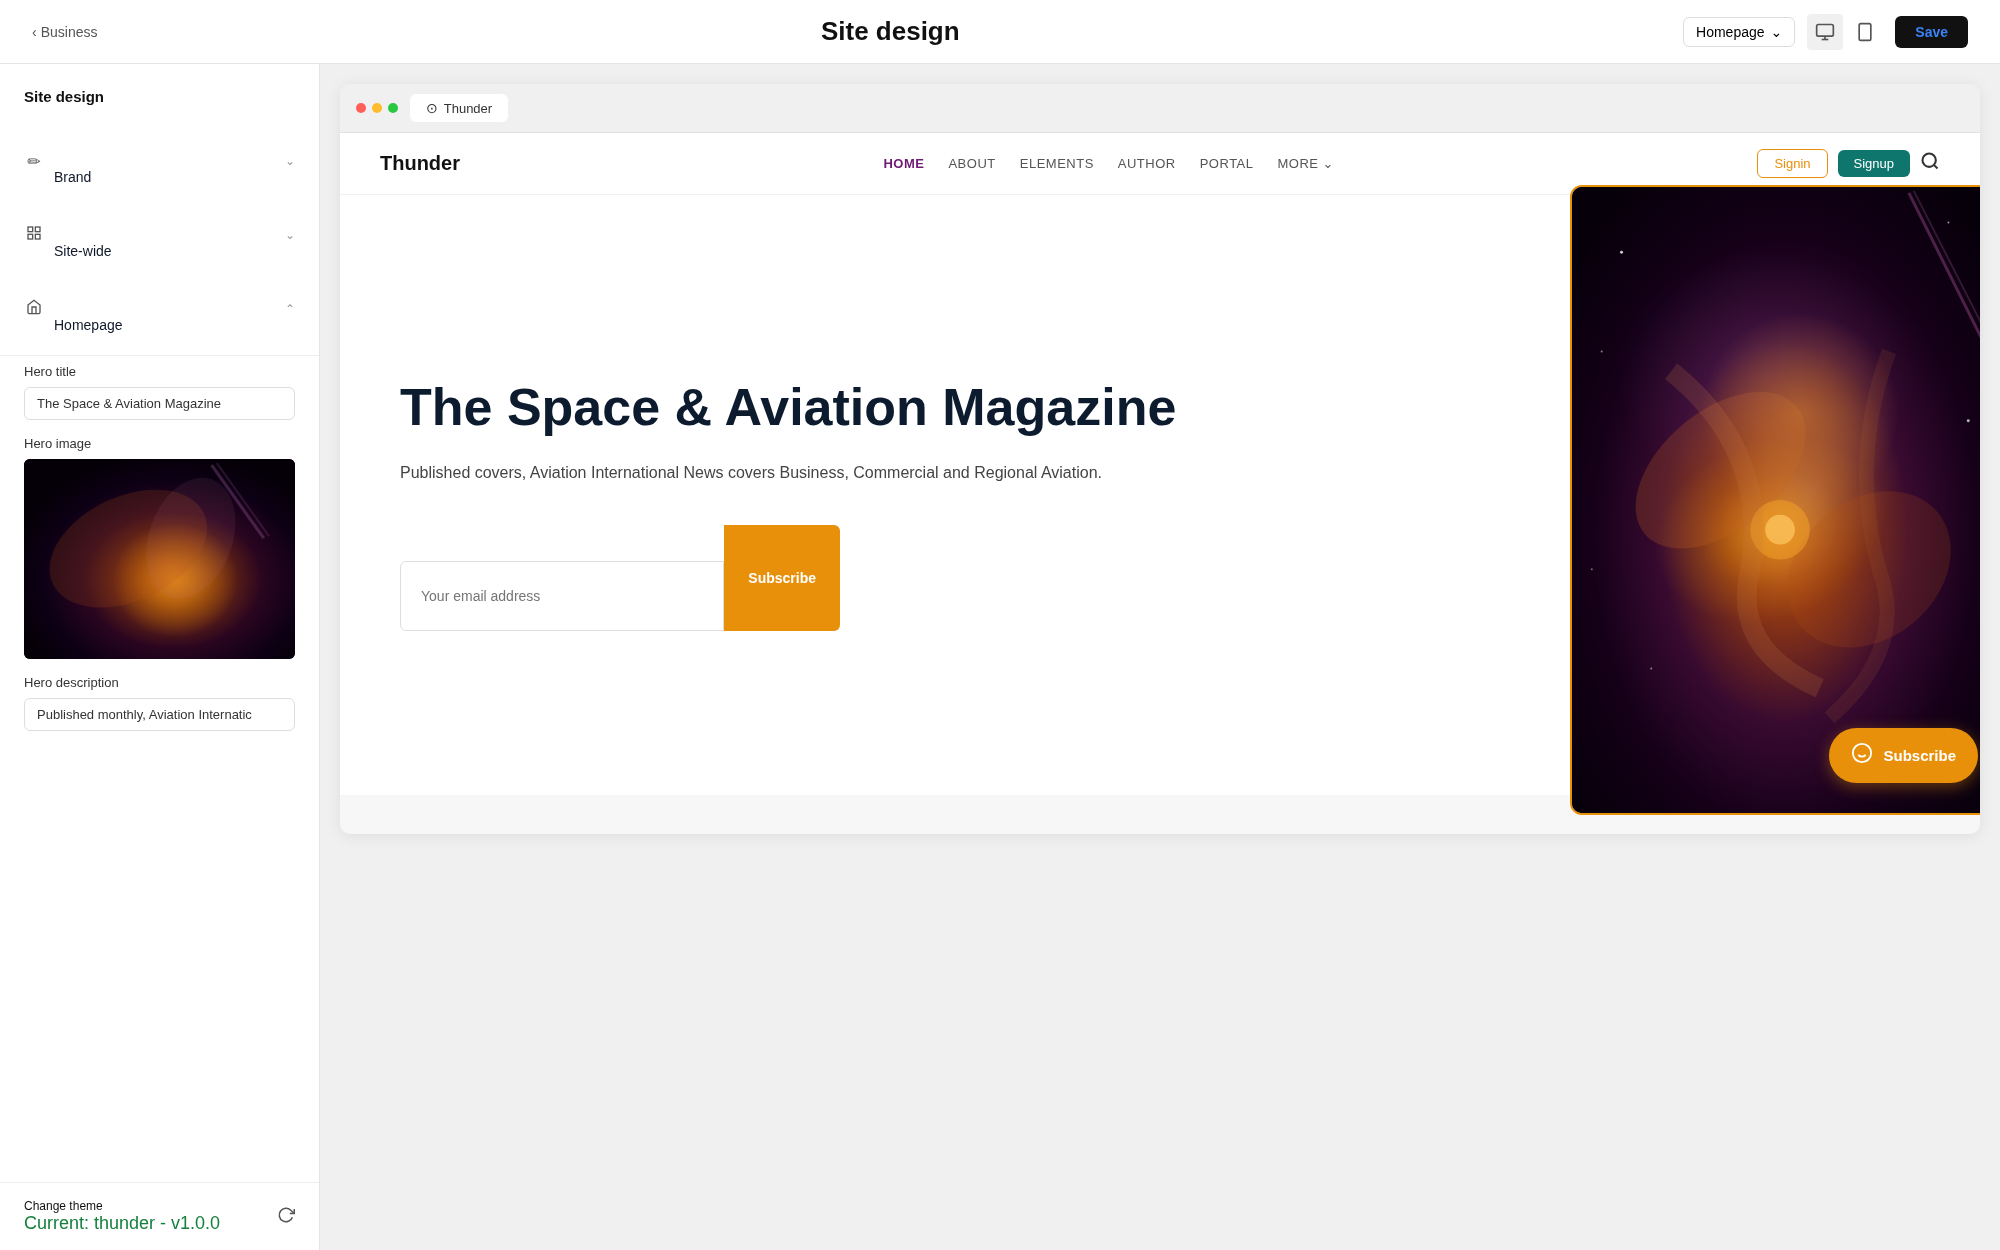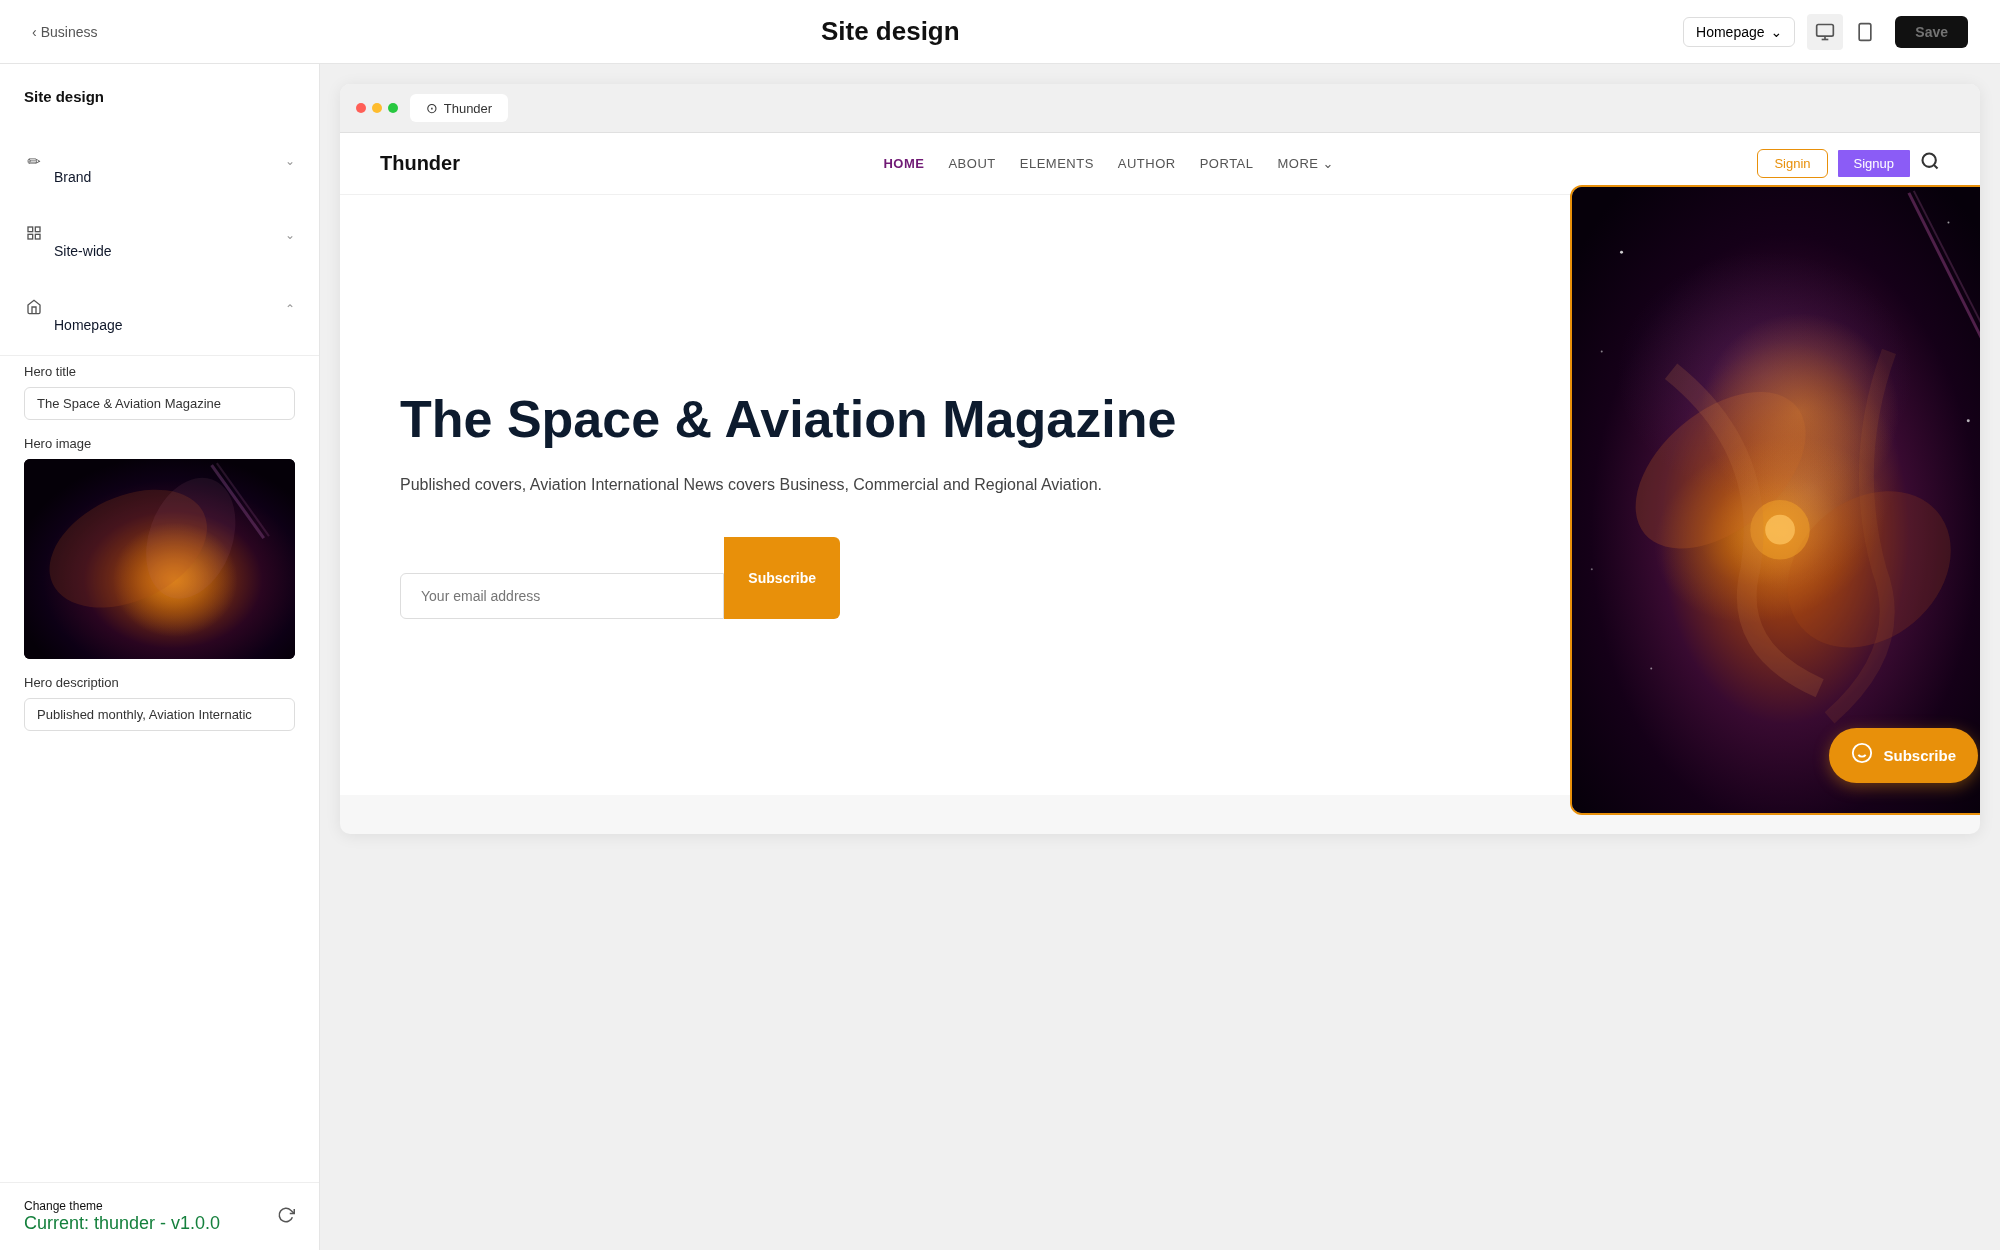--- a/index.html
+++ b/index.html
@@ -22,21 +22,21 @@
       font-size: 14px; cursor: pointer; background: #fff;
     }
     .device-icons { display: flex; gap: 4px; }
     .device-btn {
       width: 36px; height: 36px; border: none; background: transparent;
       cursor: pointer; display: flex; align-items: center; justify-content: center;
       border-radius: 4px; color: #555;
     }
     .device-btn.active { background: #f0f0f0; }
     .save-btn {
-      background: #111; color: #737373; border: none; border-radius: 6px;
+      background: #111; color: #3b82f6; border: none; border-radius: 6px;
       padding: 8px 20px; font-size: 14px; font-weight: 600; cursor: pointer;
     }
 
     
     .main-layout { display: flex; flex: 1; overflow: hidden; }
 
     
     .sidebar {
       width: 320px; min-width: 320px; background: #fff;
       border-right: 1px solid #e5e5e5; display: flex; flex-direction: column;
@@ -118,38 +118,38 @@
     .site-menu { display: flex; align-items: center; gap: 24px; }
     .nav-item { font-size: 13px; color: #555; cursor: pointer; font-weight: 500; letter-spacing: 0.5px; }
     .nav-item.active { color: #701a75; font-weight: 600; }
     .nav-item-more { display: flex; align-items: center; gap: 4px; }
     .site-nav-right { display: flex; align-items: center; gap: 10px; }
     .btn-signin {
       border: 1.5px solid #e8900a; color: #e8900a; background: transparent;
       padding: 6px 16px; border-radius: 6px; font-size: 13px; font-weight: 500; cursor: pointer;
     }
     .btn-signup {
-      background: #8b5cf6; color: #fff; border: none;
-      padding: 6px 16px; border-radius: 1px; font-size: 13px; font-weight: 500; cursor: pointer;
+      background: #0f766e; color: #fff; border: none;
+      padding: 6px 16px; border-radius: 6px; font-size: 13px; font-weight: 500; cursor: pointer;
     }
     .search-icon-btn { background: none; border: none; cursor: pointer; font-size: 18px; color: #333; }
 
     
     .hero-section {
       display: flex; align-items: stretch; min-height: 600px; position: relative;
     }
     .hero-left {
       flex: 1; padding: 80px 60px 60px 60px; display: flex; flex-direction: column;
       justify-content: center; background: #fff;
     }
     .hero-title { font-size: 52px; font-weight: 800; color: #0d1b2e; line-height: 1.1; margin-bottom: 24px; }
     .hero-desc { font-size: 16px; color: #444; line-height: 1.6; margin-bottom: 40px; }
     .hero-email-row { display: flex; gap: 0; max-width: 440px; }
     .email-input {
-      flex: 1; padding: 14px 20px; border: 1px solid #ddd; border-radius: 6px 0 0 6px;
+      flex: 1; padding: 26px 20px; border: 1px solid #ddd; border-radius: 6px 0 0 6px;
       font-size: 14px; color: #aaa; outline: none; background: #fff; margin-top: 36px;
     }
     .subscribe-btn {
       background: #e8900a; color: #fff; border: none; padding: 14px 24px;
       border-radius: 0 6px 6px 0; font-size: 14px; font-weight: 600; cursor: pointer;
     }
     .hero-right {
       width: 430px; position: relative; overflow: visible;
     }
     .hero-image-box {

